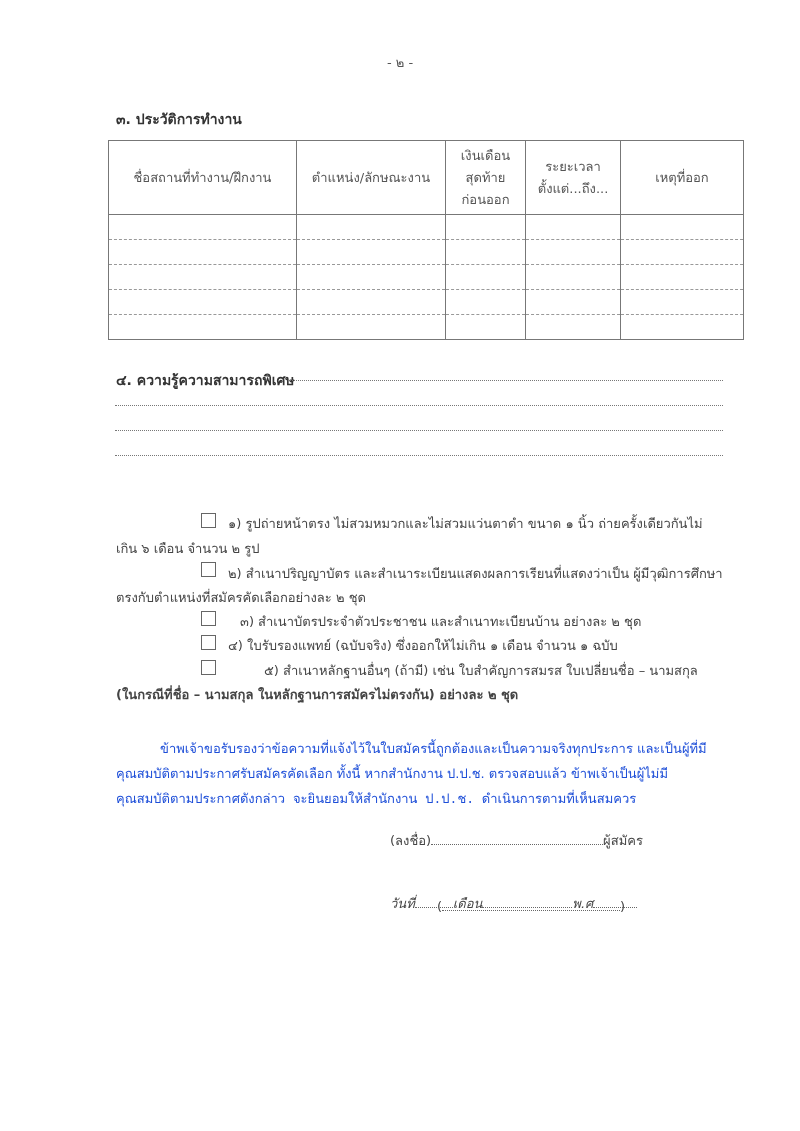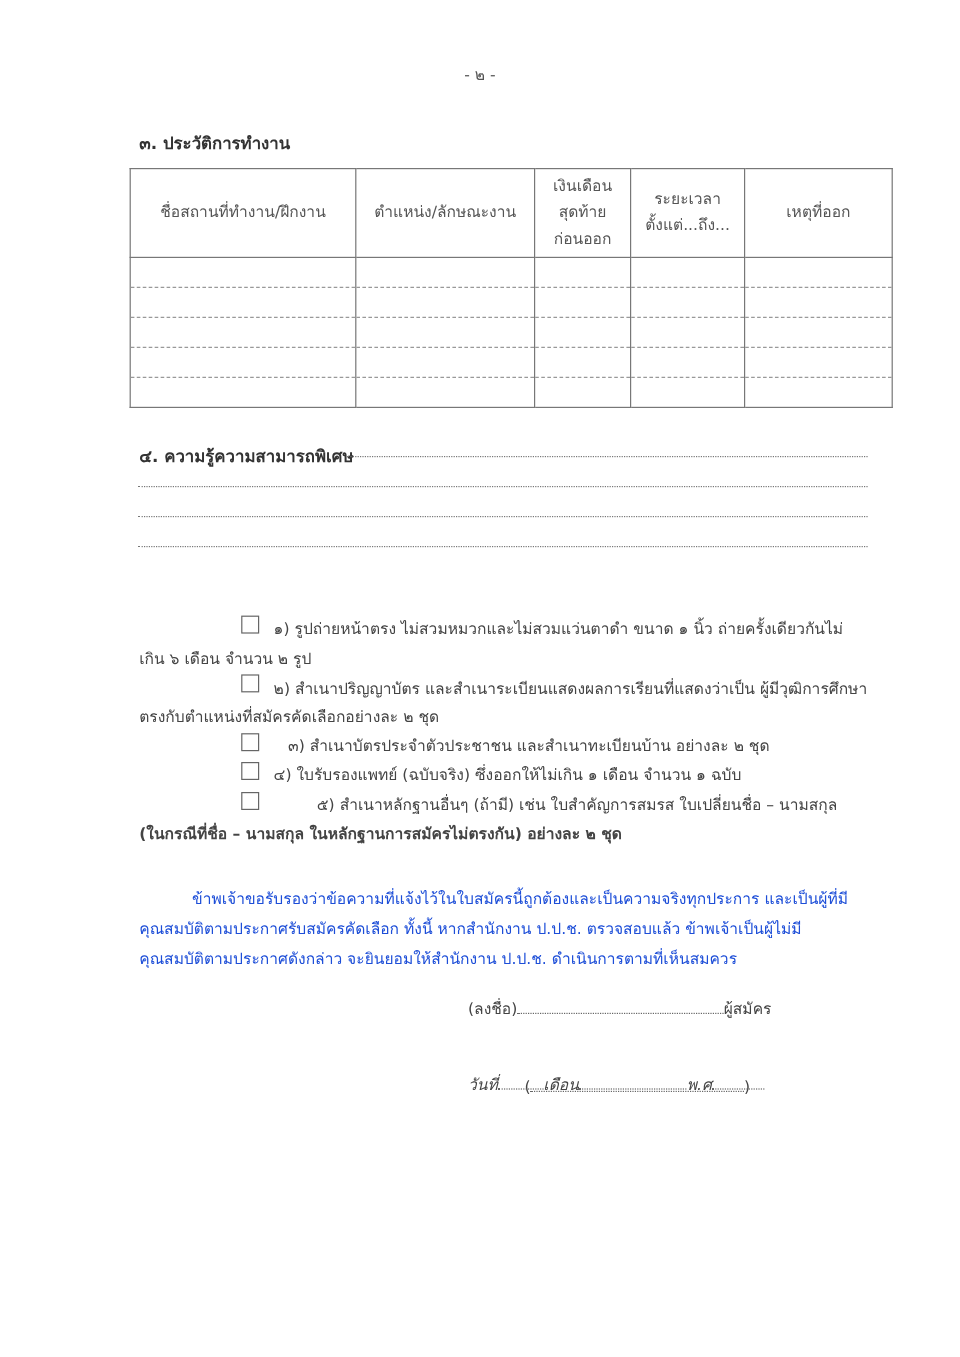--- a/index.html
+++ b/index.html
@@ -156,21 +156,21 @@
 
   <div class="checkbox" style="left:201px; top:635px;"></div>
   <div class="line-text" style="left:228px; top:635px;">๔) ใบรับรองแพทย์ (ฉบับจริง) ซึ่งออกให้ไม่เกิน ๑ เดือน จำนวน ๑ ฉบับ</div>
 
   <div class="checkbox" style="left:201px; top:660px;"></div>
   <div class="line-text" style="left:240px; top:660px;margin-left:24px;">๕) สำเนาหลักฐานอื่นๆ (ถ้ามี) เช่น ใบสำคัญการสมรส ใบเปลี่ยนชื่อ – นามสกุล</div>
   <div class="line-text" style="left:116px; top:684px;font-weight:bold;">(ในกรณีที่ชื่อ – นามสกุล ในหลักฐานการสมัครไม่ตรงกัน) อย่างละ ๒ ชุด</div>
 
   <div class="decl-text" style="left:160px; top:738px;">ข้าพเจ้าขอรับรองว่าข้อความที่แจ้งไว้ในใบสมัครนี้ถูกต้องและเป็นความจริงทุกประการ และเป็นผู้ที่มี</div>
   <div class="decl-text" style="left:116px; top:763px;text-align:right;">คุณสมบัติตามประกาศรับสมัครคัดเลือก ทั้งนี้ หากสำนักงาน ป.ป.ช. ตรวจสอบแล้ว ข้าพเจ้าเป็นผู้ไม่มี</div>
-  <div class="decl-text" style="left:116px; top:788px;">คุณสมบัติตามประกาศดังกล่าว จะยินยอมให้สำนักงาน ป.ป.ช. ดำเนินการตามที่เห็นสมควร</div>
+  <div class="decl-text" style="left:116px; top:788px;font-family:Liberation Mono, monospace;">คุณสมบัติตามประกาศดังกล่าว จะยินยอมให้สำนักงาน ป.ป.ช. ดำเนินการตามที่เห็นสมควร</div>
 
   <div class="sig-text" style="left:390px; top:830px;">
     <span>(ลงชื่อ)</span><span class="dots" style="width:172px;"></span><span>ผู้สมัคร</span>
   </div>
   <div class="sig-text" style="left:437px; top:899px;">
     <span>(</span><span class="dots" style="width:178px;"></span><span>)</span>
   </div>
   <div class="sig-text" style="left:390px; top:893px;font-style:italic;">
     <span>วันที่</span><span class="dots" style="width:38px;"></span><span>เดือน</span><span class="dots" style="width:90px;"></span><span>พ.ศ</span><span class="dots" style="width:44px;"></span>
   </div>

